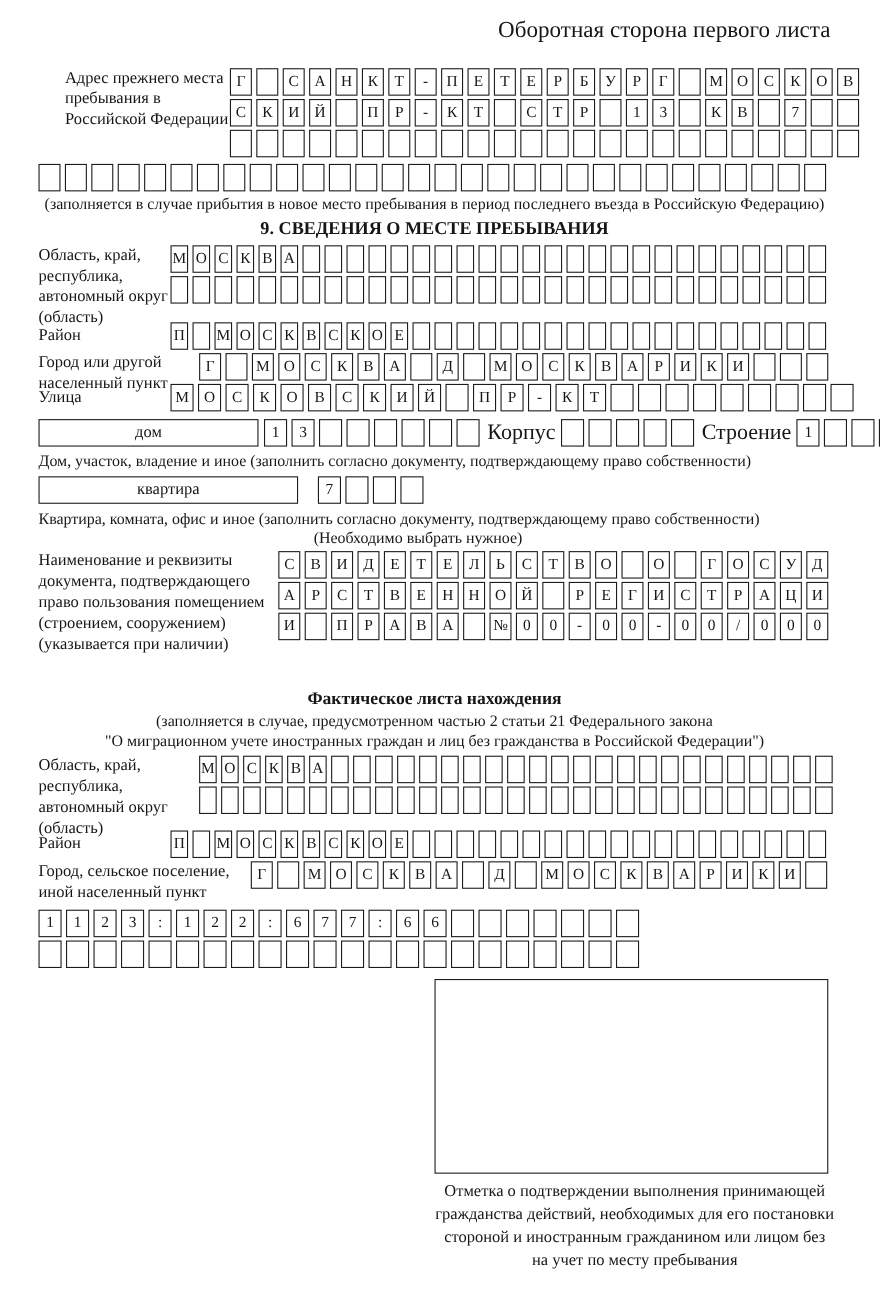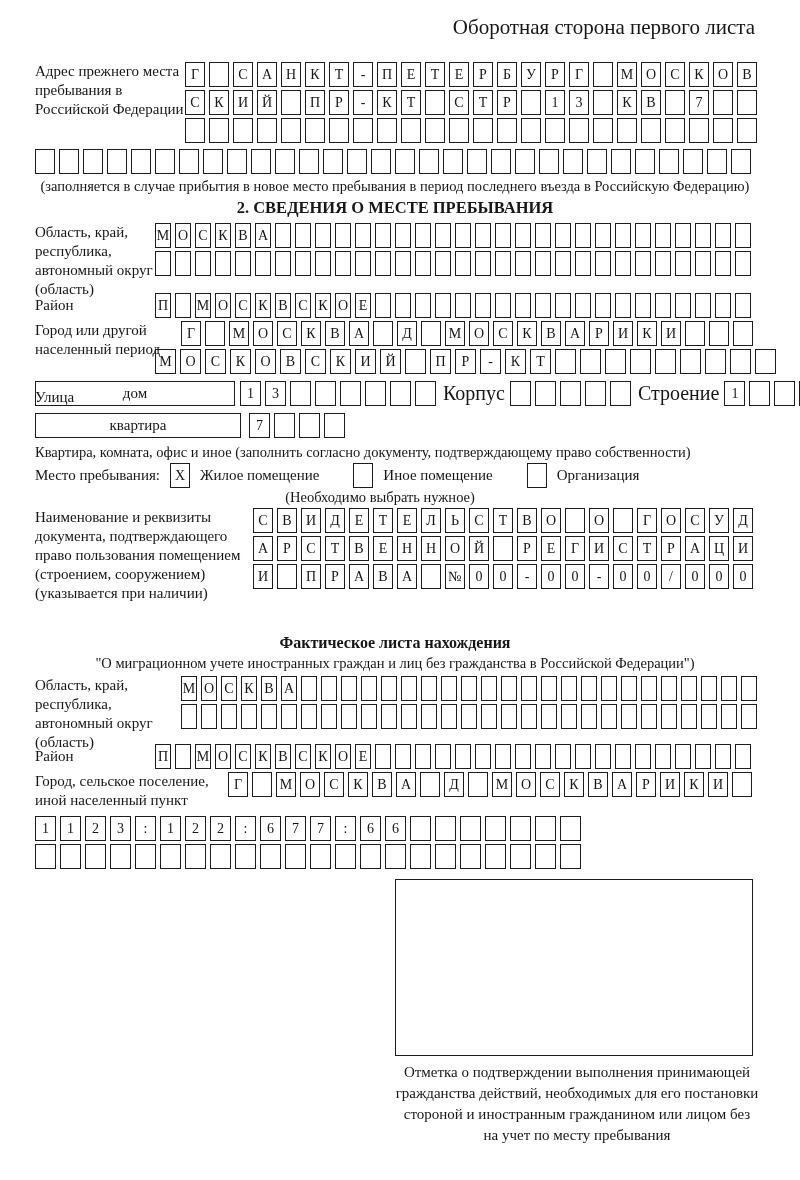--- a/index.html
+++ b/index.html
@@ -11,21 +11,21 @@
     overflow:hidden;
     background:#fff;
     color:#161616;
     font-family:"Liberation Serif","DejaVu Serif",serif;
     font-size:15px;
   }
   .corner{ text-align:right; font-size:21px; line-height:18px; margin-bottom:26px; }
 
   .frow{ display:flex; align-items:flex-start; }
   .lbl{ font-size:15px; line-height:19px; flex:none; }
-  .w120{ width:120px; } .w146{ width:146px; } .w150{ width:150px; }
+  .w120{ width:120px; } .w146{ width:146px; } .w150{ width:150px;margin-left:24px; }
   .w180{ width:180px; } .w193{ width:193px; } .w218{ width:218px; }
 
   .cells{ display:flex; margin-bottom:3px; }
   .cell{
     box-sizing:border-box; flex:none;
     border:1.5px solid #1c1c1c;
     height:25px; margin-right:4px;
     display:flex; align-items:center; justify-content:center;
     font-size:14px; line-height:1;
   }
@@ -40,21 +40,21 @@
 
   .hblock70{ height:70px; } .hblock68{ height:68px; } .hblock118{ height:118px; } .hblock28{ height:28px; }
 
   .bigbox{
     box-sizing:border-box; flex:none;
     border:1.5px solid #1c1c1c; height:25px;
     display:flex; align-items:center; justify-content:center;
     font-size:15px;
   }
   .dombox{ width:200px; margin-right:5px; }
-  .kvbox{ width:206px; margin-right:8px; }
+  .kvbox{ width:236px; margin-right:18px; }
   .inl{ font-size:20px; line-height:25px; margin:0 5px 0 3px; flex:none; }
 
   .cb{
     box-sizing:border-box; flex:none;
     width:20px; height:25px; border:1.5px solid #1c1c1c;
     display:flex; align-items:center; justify-content:center;
     font-size:14px; margin:0 10px;
   }
   .stayrow{ display:flex; align-items:center; margin-top:2px; height:25px; }
   .opt{ flex:none; font-size:15px; } .gap24{ margin-right:24px; }
@@ -191,21 +191,21 @@
       <span class="cell"></span>
       <span class="cell"></span>
       <span class="cell"></span>
       <span class="cell"></span>
       <span class="cell"></span>
       <span class="cell"></span>
       <span class="cell"></span>
     </div>
   <div class="note center mt3">(заполняется в случае прибытия в новое место пребывания в период последнего въезда в Российскую Федерацию)</div>
 
-  <div class="h2">2. СВЕДЕНИЯ О МЕСТЕ ПРЕБЫВАНИЯ</div>
+  <div class="h2">9. СВЕДЕНИЯ О МЕСТЕ ПРЕБЫВАНИЯ</div>
 
   <div class="frow hblock70">
     <div class="lbl w120">Область, край, республика, автономный округ (область)</div>
     <div class="rowscol">
       <div class="cells p20">
           <span class="cell">М</span>
           <span class="cell">О</span>
           <span class="cell">С</span>
           <span class="cell">К</span>
           <span class="cell">В</span>
@@ -300,21 +300,21 @@
         <span class="cell"></span>
         <span class="cell"></span>
         <span class="cell"></span>
         <span class="cell"></span>
         <span class="cell"></span>
         <span class="cell"></span>
       </div>
   </div>
 
   <div class="frow hblock28">
-    <div class="lbl w146">Город или другой населенный период</div>
+    <div class="lbl w146">Город или другой населенный пункт</div>
     <div class="cells p24">
         <span class="cell">Г</span>
         <span class="cell"></span>
         <span class="cell">М</span>
         <span class="cell">О</span>
         <span class="cell">С</span>
         <span class="cell">К</span>
         <span class="cell">В</span>
         <span class="cell">А</span>
         <span class="cell"></span>
@@ -330,21 +330,21 @@
         <span class="cell">И</span>
         <span class="cell">К</span>
         <span class="cell">И</span>
         <span class="cell"></span>
         <span class="cell"></span>
         <span class="cell"></span>
       </div>
   </div>
 
   <div class="frow hblock28">
-    <div class="lbl w120" style="line-height:25px;margin-top:36px;">Улица</div>
+    <div class="lbl w120" style="line-height:25px;">Улица</div>
     <div class="cells p25">
         <span class="cell">М</span>
         <span class="cell">О</span>
         <span class="cell">С</span>
         <span class="cell">К</span>
         <span class="cell">О</span>
         <span class="cell">В</span>
         <span class="cell">С</span>
         <span class="cell">К</span>
         <span class="cell">И</span>
@@ -388,41 +388,33 @@
         <span class="cell"></span>
       </div>
     <div class="inl">Строение</div>
     <div class="cells p25">
         <span class="cell">1</span>
         <span class="cell"></span>
         <span class="cell"></span>
         <span class="cell"></span>
       </div>
   </div>
+  <div class="note mt2">Дом, участок, владение и иное (заполнить согласно документу, подтверждающему право собственности)</div>
 
   <div class="frow mt4">
     <div class="bigbox kvbox">квартира</div>
     <div class="cells p25">
         <span class="cell">7</span>
         <span class="cell"></span>
         <span class="cell"></span>
         <span class="cell"></span>
       </div>
   </div>
   <div class="note mt2">Квартира, комната, офис и иное (заполнить согласно документу, подтверждающему право собственности)</div>
 
-  <div class="stayrow">
-    <div class="opt">Место пребывания:</div>
-    <div class="cb">X</div>
-    <div class="opt gap24">Жилое помещение</div>
-    <div class="cb"></div>
-    <div class="opt gap24">Иное помещение</div>
-    <div class="cb"></div>
-    <div class="opt">Организация</div>
-  </div>
   <div class="note choosenote">(Необходимо выбрать нужное)</div>
 
   <div class="frow hblock118 mt2">
     <div class="lbl w218">Наименование и реквизиты документа, подтверждающего право пользования помещением (строением, сооружением) (указывается при наличии)</div>
     <div class="rowscol">
       <div class="cells p24">
           <span class="cell">С</span>
           <span class="cell">В</span>
           <span class="cell">И</span>
           <span class="cell">Д</span>
@@ -487,20 +479,21 @@
           <span class="cell">0</span>
           <span class="cell">/</span>
           <span class="cell">0</span>
           <span class="cell">0</span>
           <span class="cell">0</span>
         </div>
     </div>
   </div>
 
   <div class="h3">Фактическое листа нахождения</div>
+  <div class="note center">(заполняется в случае, предусмотренном частью 2 статьи 21 Федерального закона</div>
   <div class="note center">"О миграционном учете иностранных граждан и лиц без гражданства в Российской Федерации")</div>
 
   <div class="frow hblock68 mt4">
     <div class="lbl w146">Область, край, республика, автономный округ (область)</div>
     <div class="rowscol">
       <div class="cells p20">
           <span class="cell">М</span>
           <span class="cell">О</span>
           <span class="cell">С</span>
           <span class="cell">К</span>

